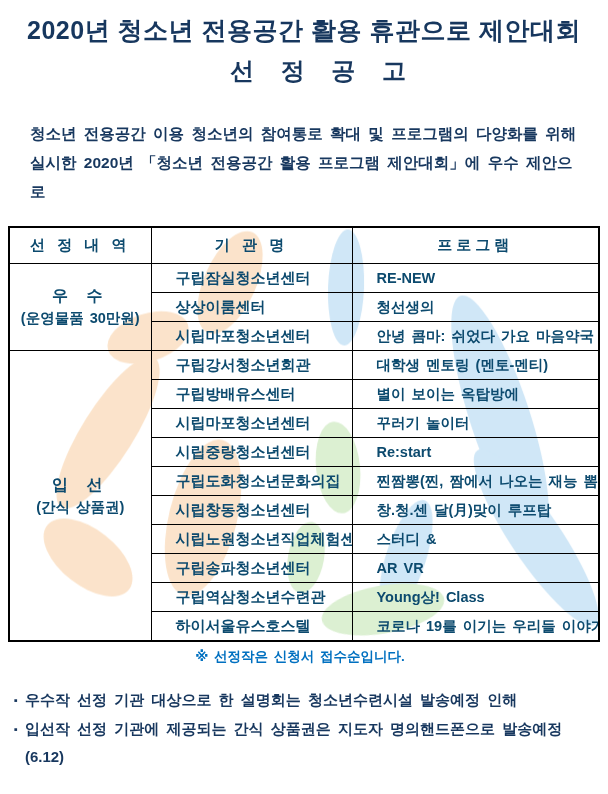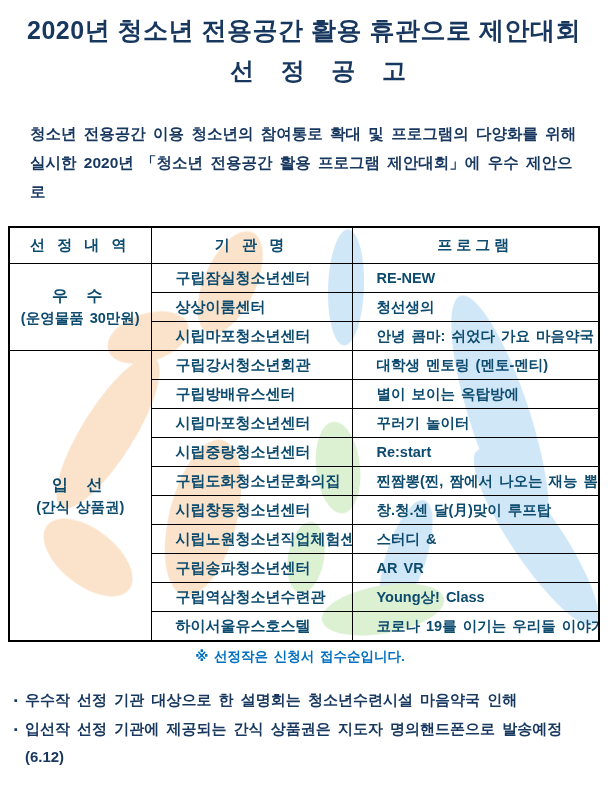--- a/index.html
+++ b/index.html
@@ -151,20 +151,20 @@
     </tr>
   </tbody>
     </table>
 </div>
 
 <div class="note">※ 선정작은 신청서 접수순입니다.</div>
 
 <div class="bullets">
   <div class="bullet-row">
     <span class="bullet-mark">▪</span>
-    <span>우수작 선정 기관 대상으로 한 설명회는 청소년수련시설 마음약국 인해</span>
+    <span>우수작 선정 기관 대상으로 한 설명회는 청소년수련시설 발송예정 인해</span>
   </div>
   <div class="bullet-row">
     <span class="bullet-mark">▪</span>
     <span>입선작 선정 기관에 제공되는 간식 상품권은 지도자 명의핸드폰으로 발송예정(6.12)</span>
   </div>
 
 </div>
 
 </body></html>

